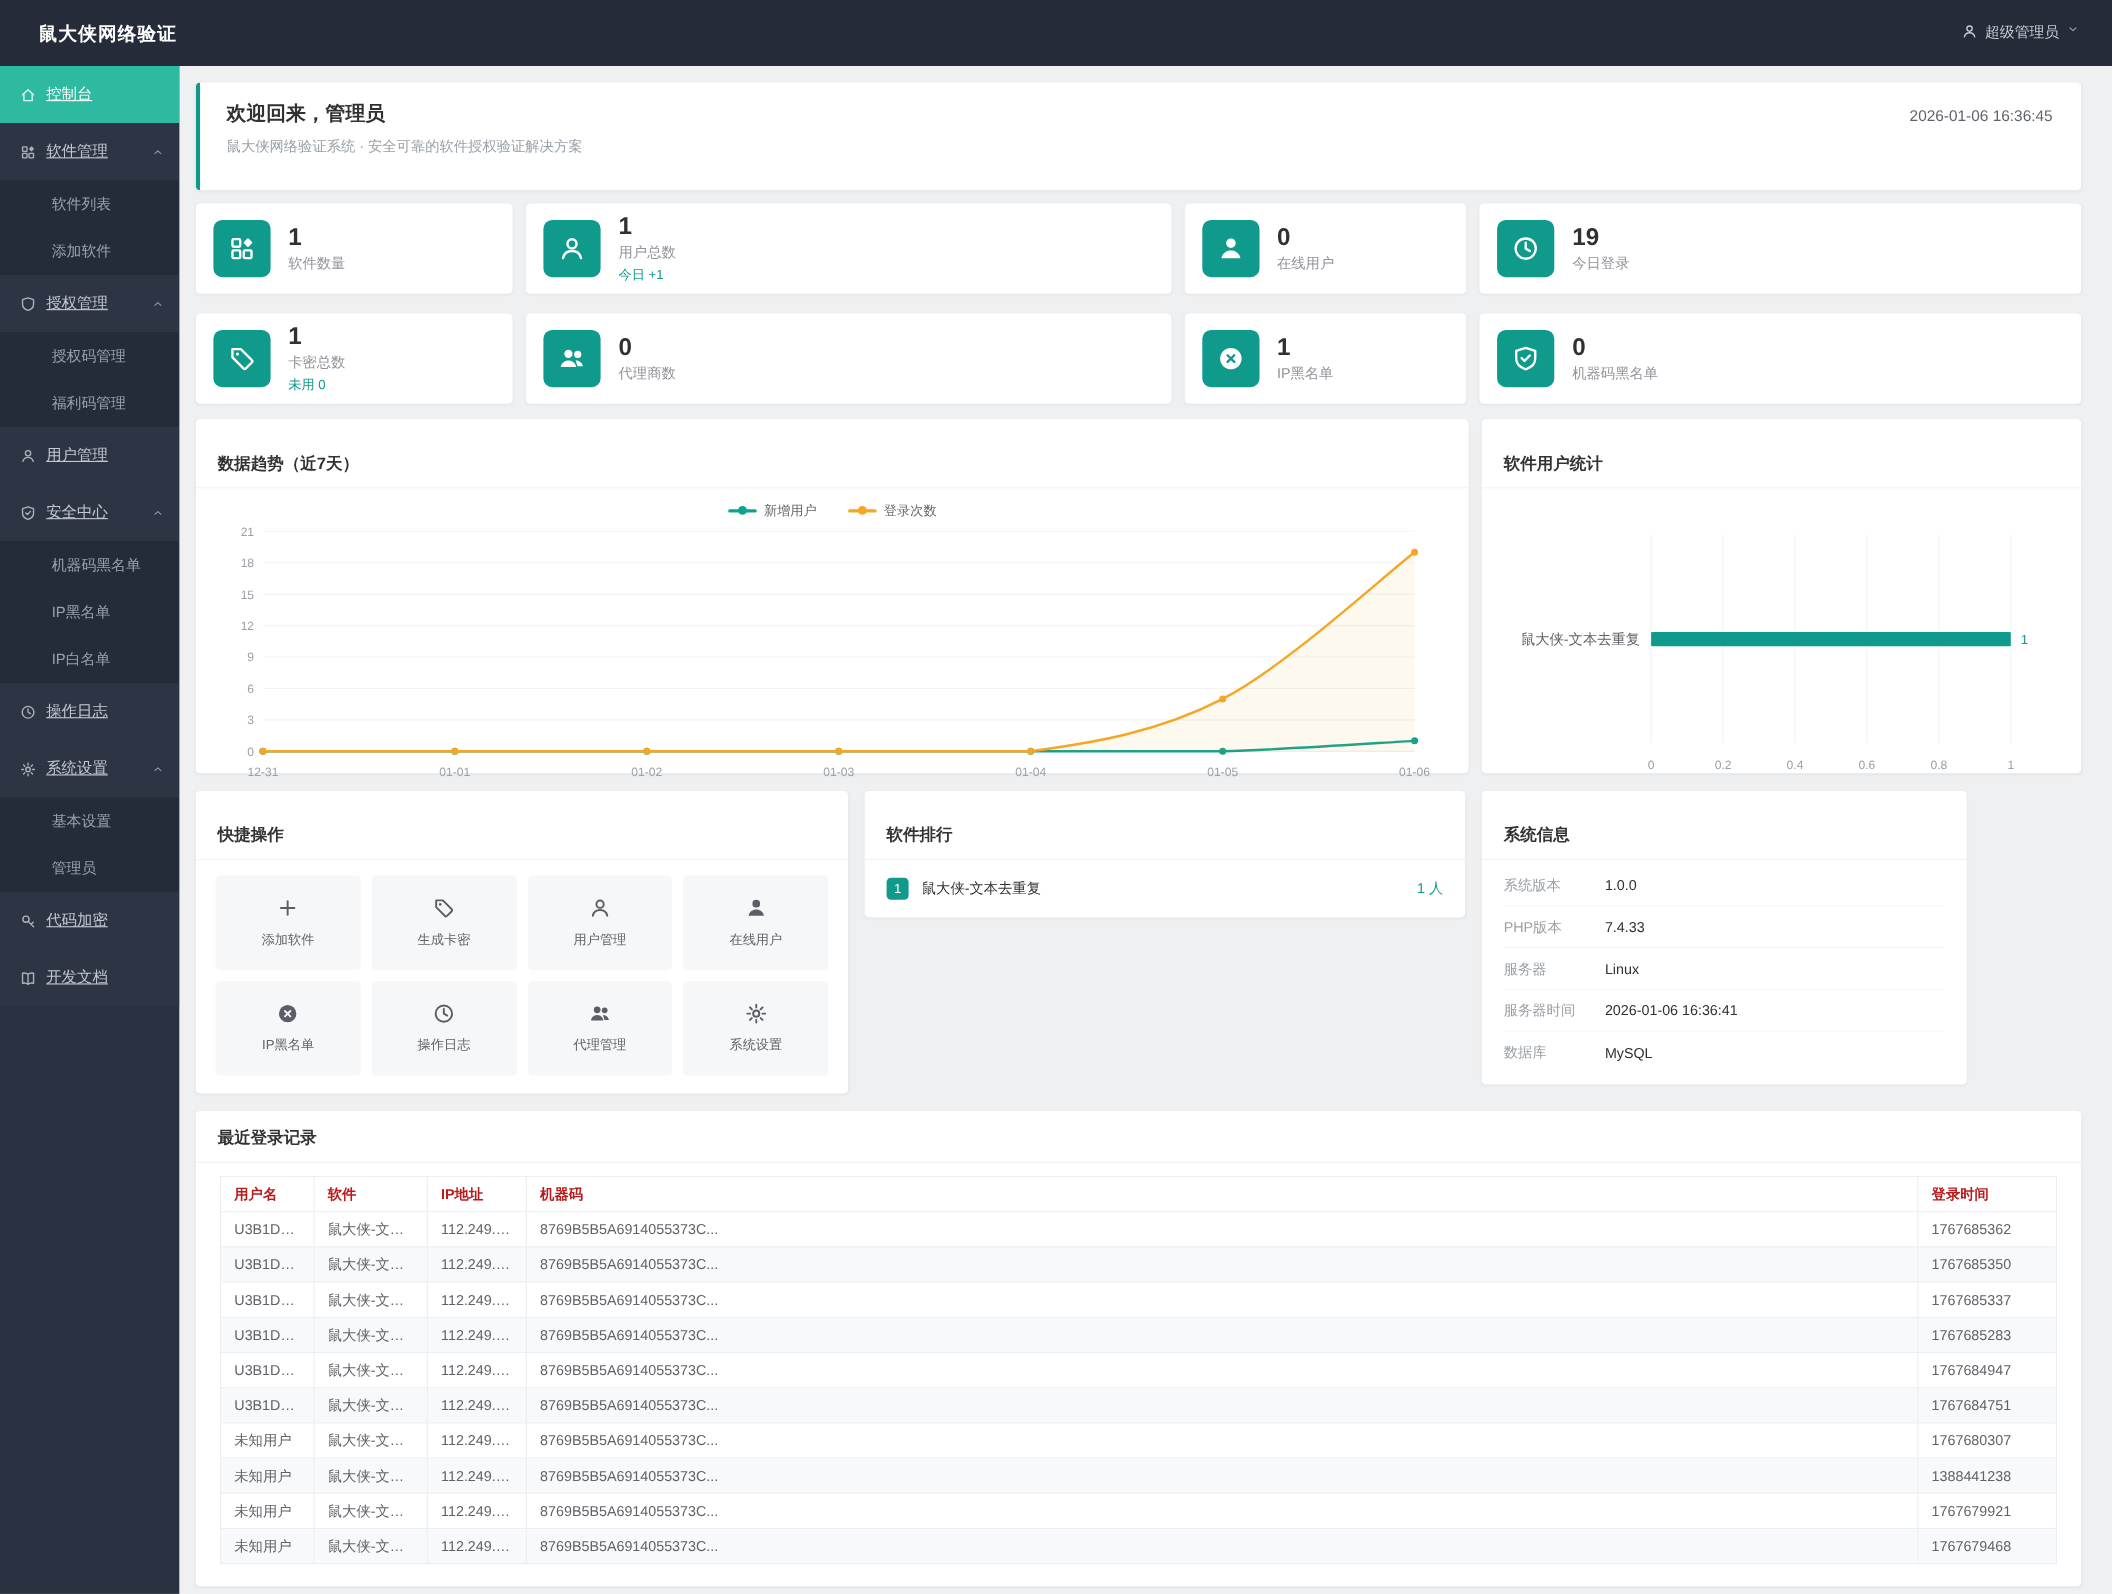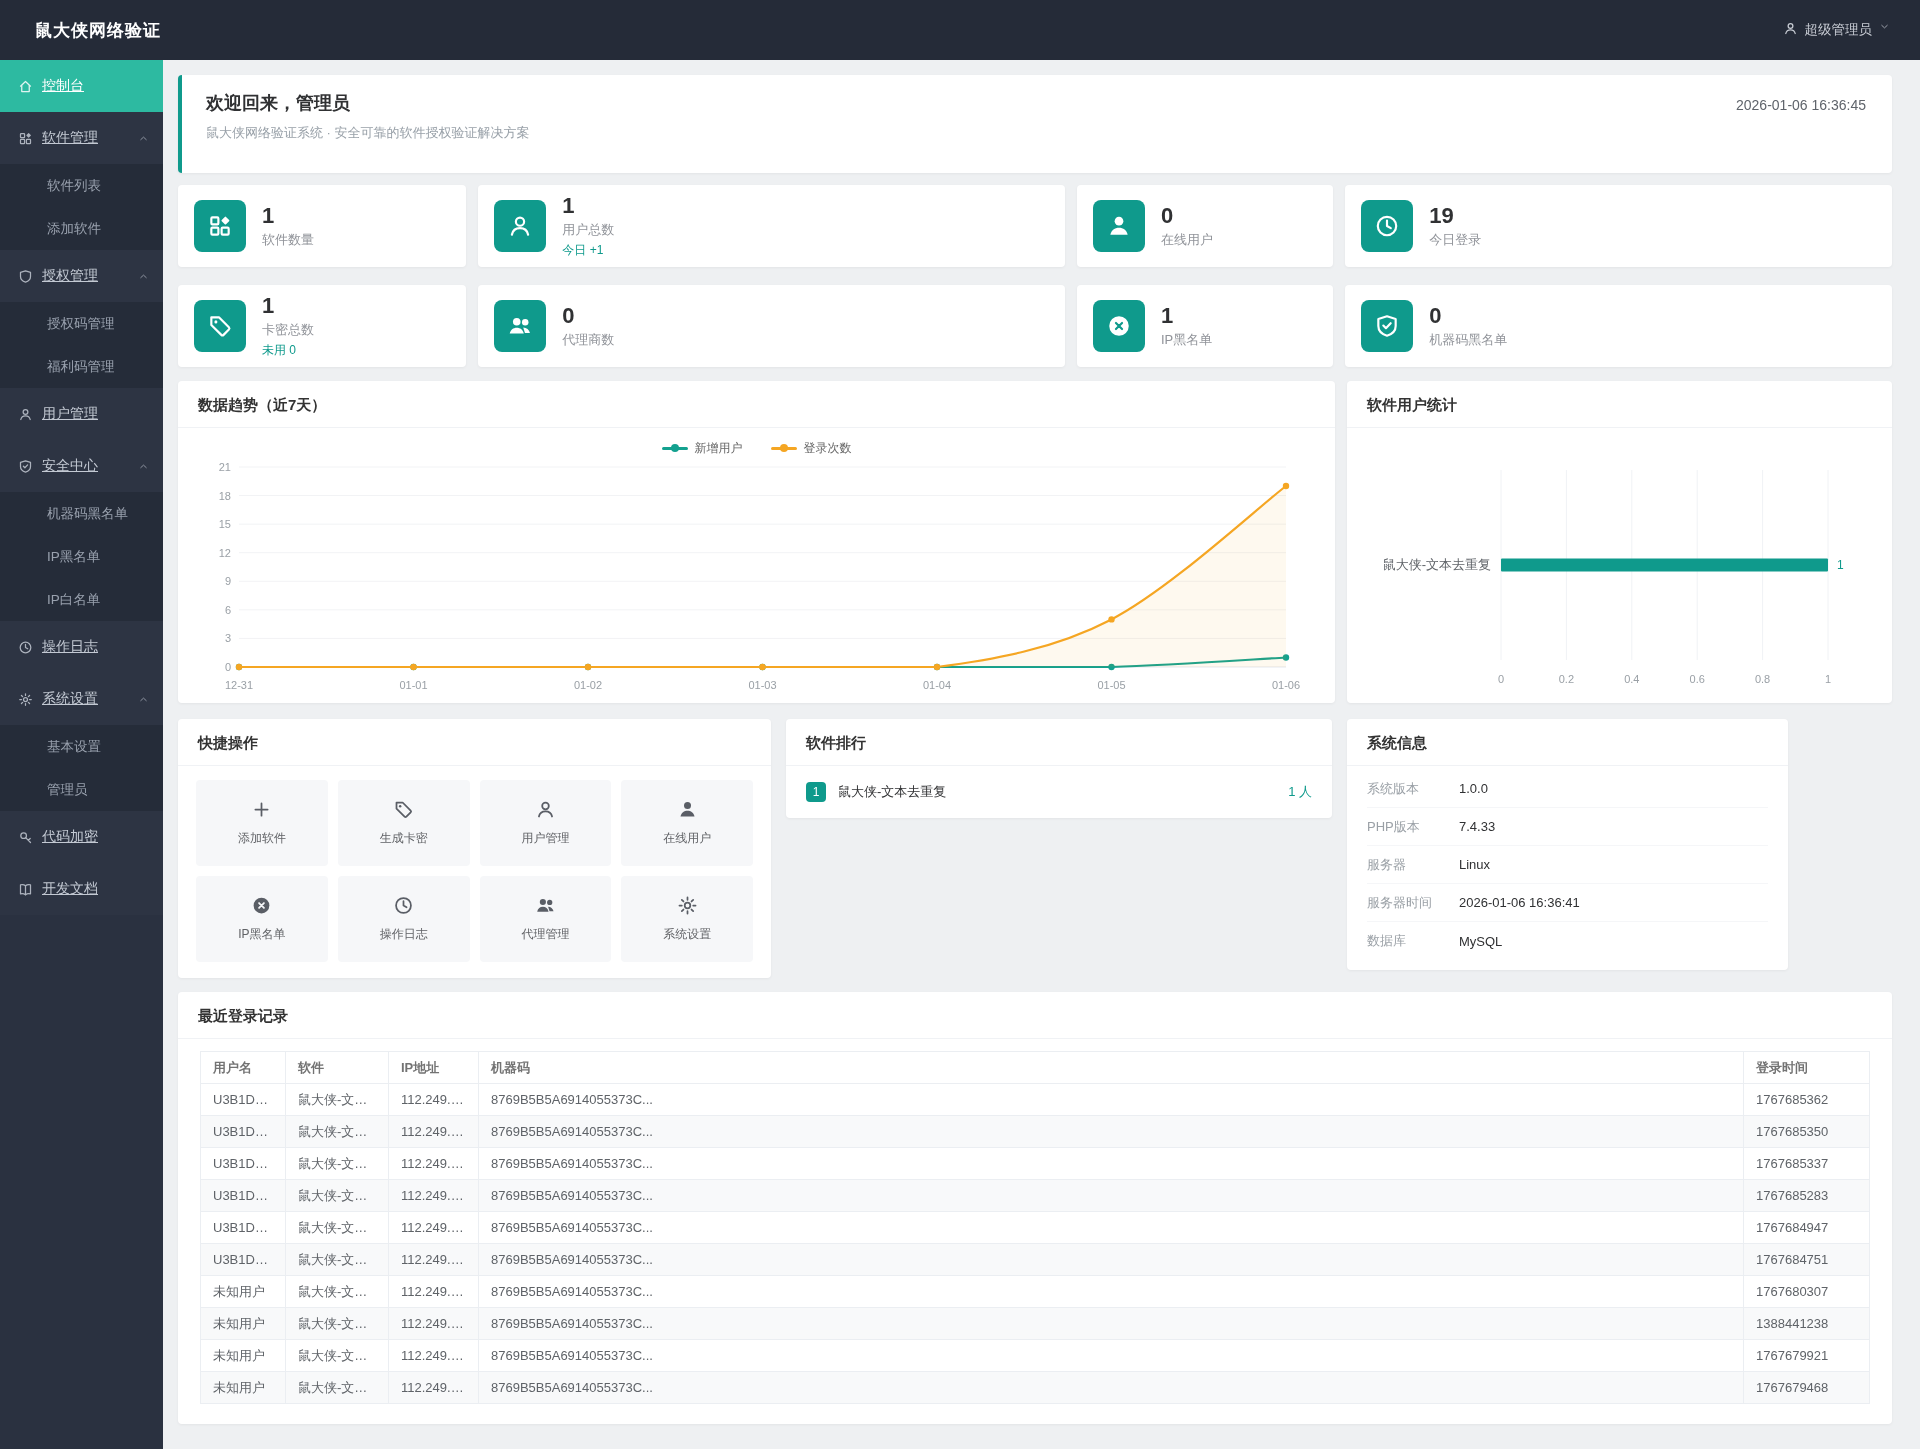--- a/index.html
+++ b/index.html
@@ -30,21 +30,21 @@
   .side-item .chev { margin-left:auto; font-size:11px; opacity:.7; display:flex; }
   .side-item.active { background:var(--active); color:#fff; }
   .side-sub { height:43px; display:flex; align-items:center; padding-left:47px;
     color:#99a1ae; font-size:13.5px; cursor:pointer; background:#252c39; }
 
   
   .content { position:absolute; left:163px; top:60px; width:1757px; height:1389px;
     padding:15px 28px 0 15px; }
   .panel { background:#fff; border-radius:4px; box-shadow:0 1px 3px rgba(0,0,0,.05); }
   .panel-head { padding:15px 20px 12px; font-size:15px; font-weight:600; color:#333;
-    border-bottom:1px solid #f0f2f5; }
+    border-bottom:1px solid #f0f2f5;margin-top:16px; }
 
   
   .welcome { position:relative; height:98px; border-left:4px solid var(--accent);
     padding:16px 24px 0; }
   .welcome h1 { font-size:18px; font-weight:600; color:#303133; }
   .welcome p { font-size:13px; color:#98a0a8; margin-top:9px; }
   .welcome .dt { position:absolute; right:26px; top:22px; font-size:14px; color:#5f646b; }
 
   
   .stats { display:grid; grid-template-columns:289fr 588fr 257fr 548fr;
@@ -87,21 +87,21 @@
   .sys-row:last-child { border-bottom:none; }
   .sys-lab { width:92px; color:#9aa0a6; }
   .sys-val { color:#303133; }
 
   
   .table-panel { margin-top:14px; }
   .tbl-wrap { padding:12px 22px 20px; }
   table.logins { width:100%; border-collapse:collapse; font-size:13px; table-layout:fixed; }
   table.logins th, table.logins td { border:1px solid #ebeef2; padding:0 12px; height:32px;
     text-align:left; overflow:hidden; white-space:nowrap; text-overflow:ellipsis; }
-  table.logins th { color:#737373; font-weight:bold; background:#fff; }
+  table.logins th { color:#b91c1c; font-weight:bold; background:#fff; }
   table.logins td { color:#5f6368; }
   table.logins tbody tr:nth-child(even) td { background:#f8f9fa; }
   td.dim { color:#c0c4cc; }
 </style>
 </head>
 <body style="--accent: #0f9a8c; --active: #2dbaa1; --orange: #f5a623;">
 
 <header class="topbar">
   <div class="brand">鼠大侠网络验证</div>
   <div class="spacer"></div>

